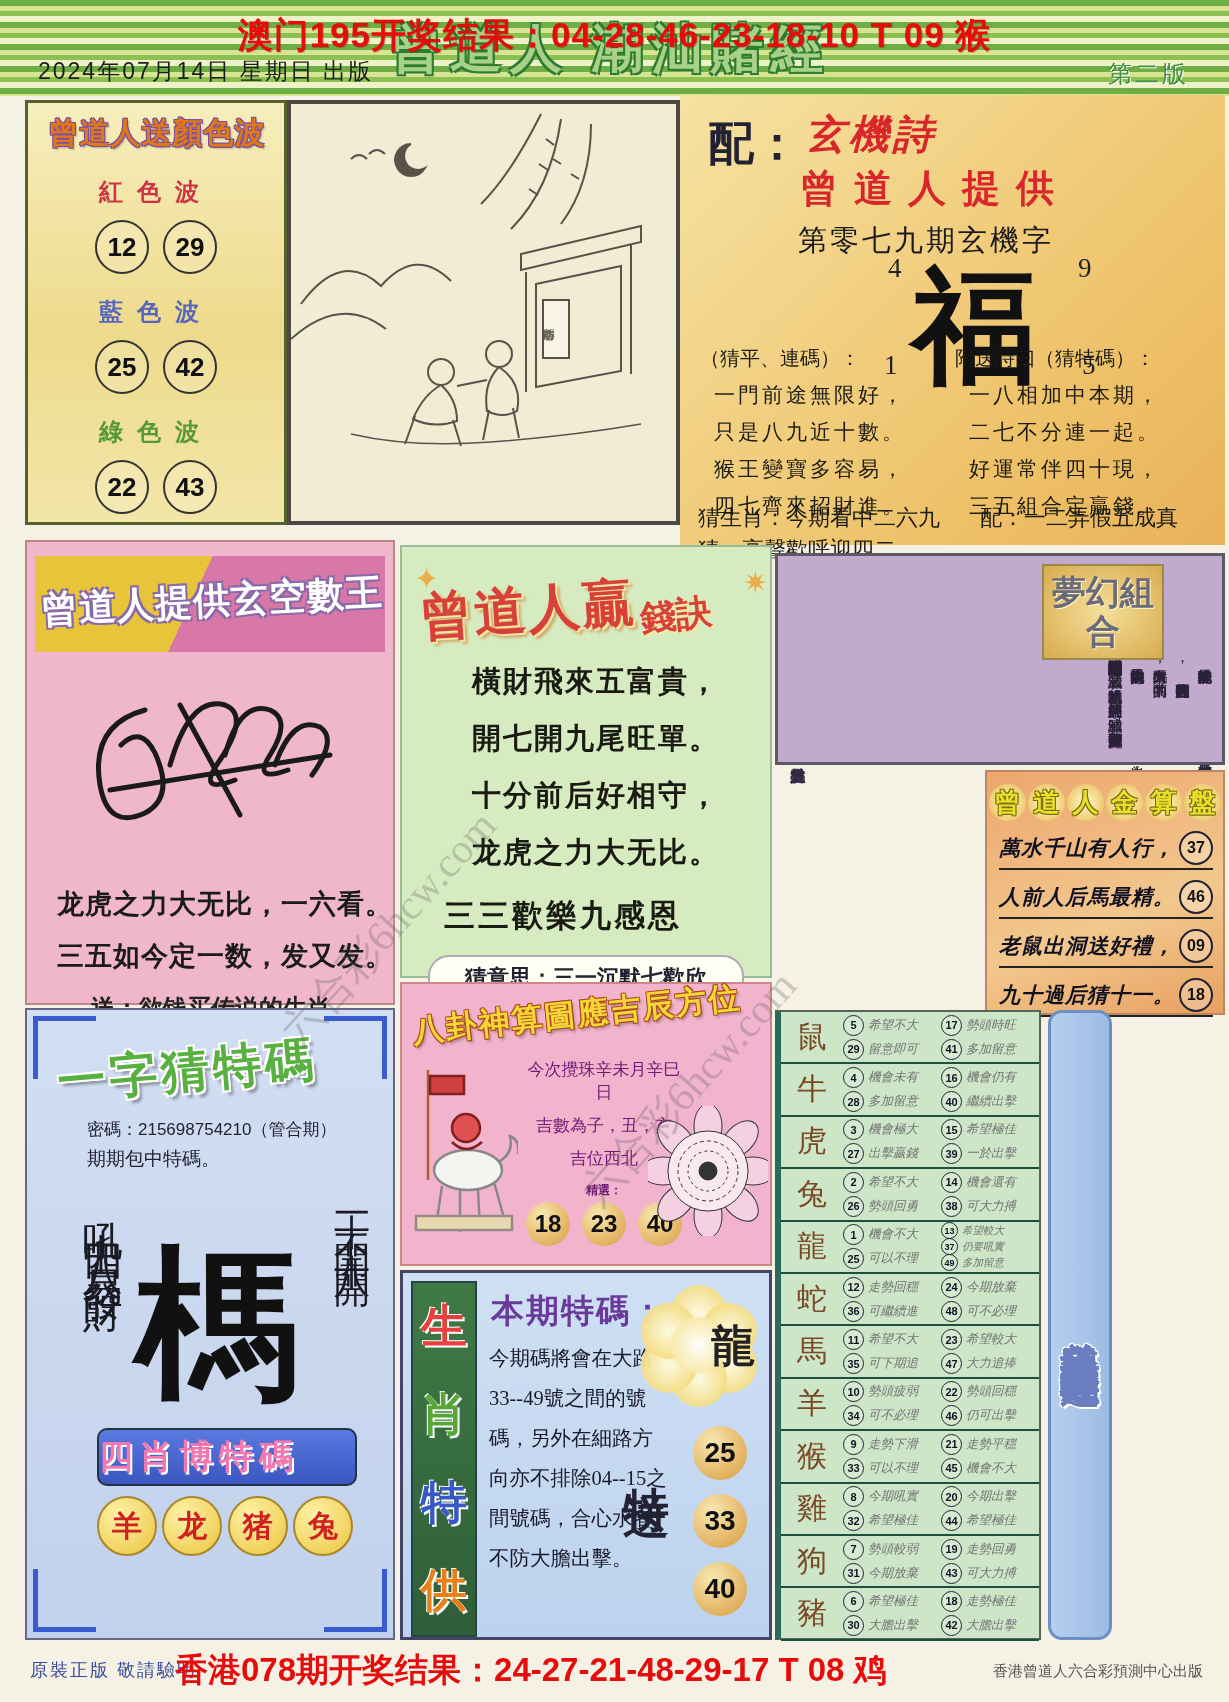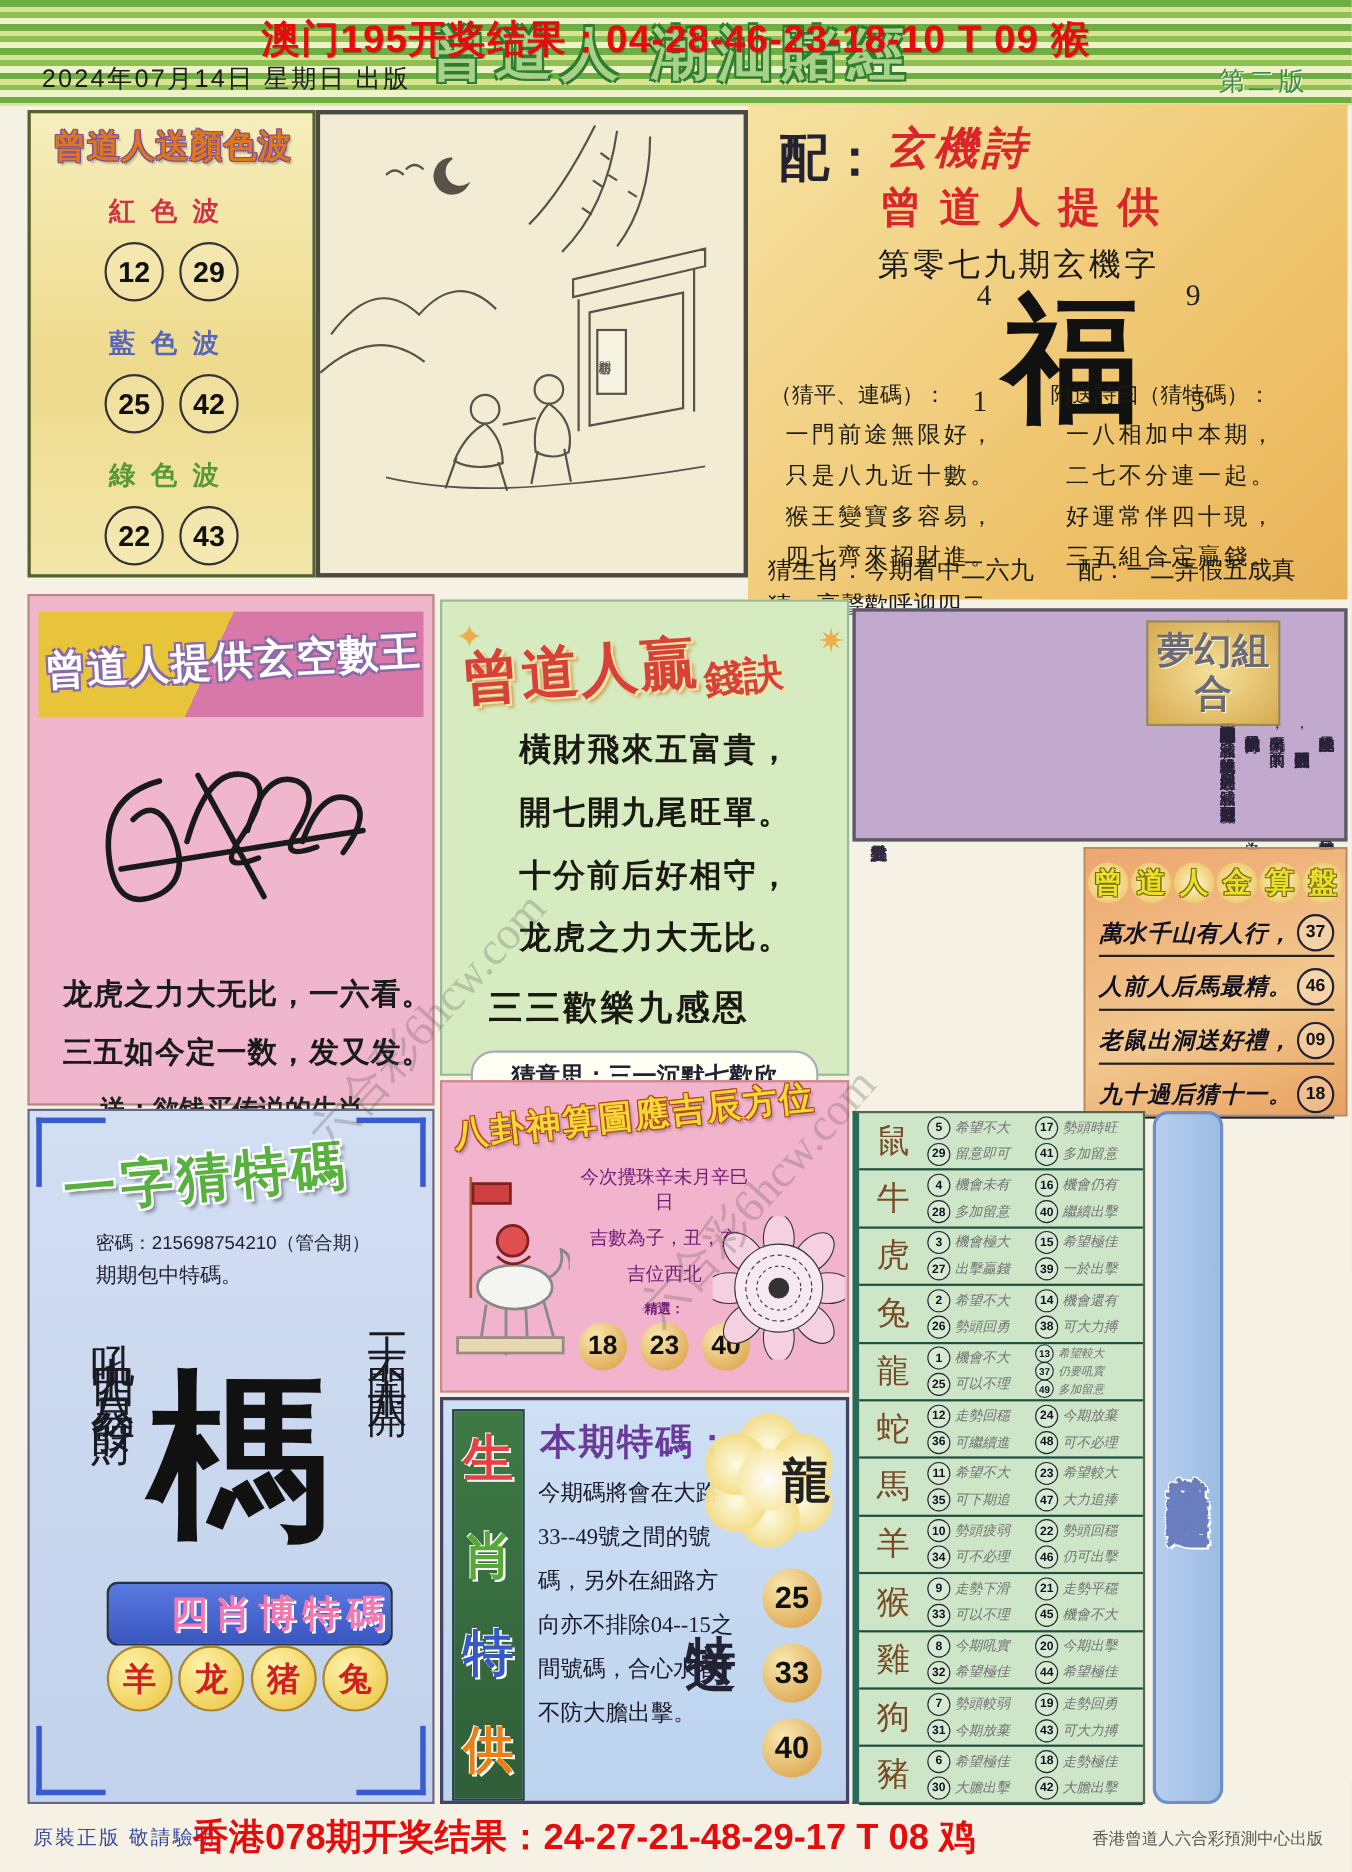--- a/index.html
+++ b/index.html
@@ -126,22 +126,22 @@
   .one-title{position:absolute;left:30px;top:26px;width:320px;font-size:48px;font-weight:bold;color:#58b040;
     text-shadow:2px 2px 0 #fff,-2px -2px 0 #fff,2px -2px 0 #fff,-2px 2px 0 #fff,4px 5px 3px rgba(40,40,40,.4);
     font-family:"Liberation Serif",serif;transform:rotate(-5deg);letter-spacing:4px;white-space:nowrap;}
   .one-code{position:absolute;left:60px;top:108px;font-size:17px;color:#223;}
   .one-sub{position:absolute;left:60px;top:136px;font-size:19px;color:#223;font-family:"Liberation Serif",serif;}
   .one-left{position:absolute;left:48px;top:180px;writing-mode:vertical-rl;font-size:40px;color:#1a1a22;
     font-family:"Liberation Serif",serif;letter-spacing:12px;}
   .one-big{position:absolute;left:108px;top:205px;font-size:165px;font-weight:bold;color:#111;font-family:"Liberation Serif",serif;}
   .one-right{position:absolute;left:300px;top:175px;writing-mode:vertical-rl;font-size:36px;color:#1a1a22;
     font-family:"Liberation Serif",serif;letter-spacing:10px;}
-  .one-ribbon{position:absolute;left:70px;top:428px;width:256px;height:54px;background:linear-gradient(180deg,#5a7ae0,#3a56c0);
-    border-radius:10px;display:flex;align-items:center;justify-content:flex-end;border:2px solid #234;}
+  .one-ribbon{position:absolute;left:70px;top:418px;width:256px;height:54px;background:linear-gradient(180deg,#5a7ae0,#3a56c0);
+    border-radius:10px;display:flex;align-items:center;justify-content:flex-start;border:2px solid #234;}
   .one-ribbon span{font-size:34px;font-weight:bold;color:#f478b0;text-shadow:2px 2px 0 #fff;font-family:"Liberation Serif",serif;letter-spacing:6px;}
   .one-zods{position:absolute;left:70px;top:486px;width:256px;display:flex;justify-content:space-between;}
   .zod-ball{width:56px;height:56px;border-radius:50%;background:radial-gradient(circle at 35% 30%,#fdf2a8,#ecc43e);
     border:2px solid #a8862a;display:flex;align-items:center;justify-content:center;font-size:30px;font-weight:bold;color:#d02020;
     font-family:"Liberation Serif",serif;}
   
   #ztable{left:775px;top:1010px;width:266px;height:630px;background:#cde6c8;border-left:6px solid #2a6a5a;border-right:2px solid #565;border-top:2px solid #565;border-bottom:2px solid #565;}
   .zrow{display:flex;align-items:center;height:52.4px;border-bottom:2px solid #1e4e3e;box-sizing:border-box;}
   .zanimal{width:62px;text-align:center;font-size:30px;color:#7a4a26;font-family:"Liberation Serif",serif;}
   .zcol{display:flex;flex-direction:column;justify-content:center;flex:1;}

